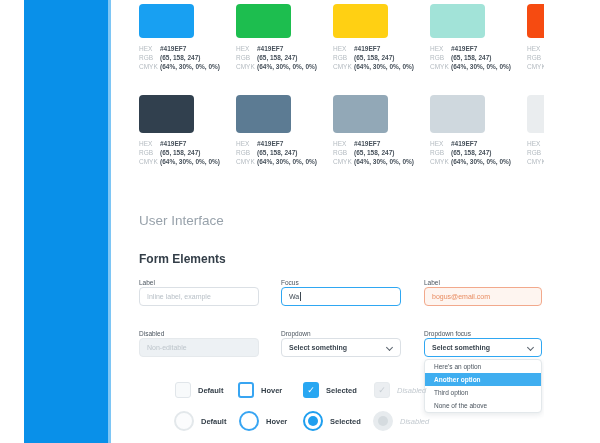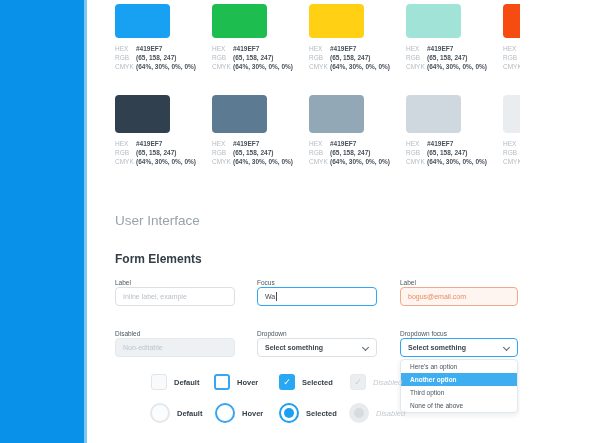--- a/index.html
+++ b/index.html
@@ -1,17 +1,17 @@
 <!DOCTYPE html>
 <html><head>
 <meta charset="utf-8">
 <style>
   * { margin:0; padding:0; box-sizing:border-box; }
   html,body { width:600px; height:443px; background:#fff; font-family:"Liberation Sans", sans-serif; }
-  .stage { position:relative; width:520px; height:443px; overflow:hidden; background:#fff; }
+  .stage { position:relative; width:520px; height:443px; overflow:hidden; background:#fff;margin-left:24px; }
 
   
   .sidebar { position:absolute; left:0; top:0; width:84px; height:443px; background:#0990E9; }
   .sidebar-edge { position:absolute; left:84px; top:0; width:3px; height:443px; background:#7EC6F5; }
 
   
   .card { position:absolute; width:90px; }
   .sw { width:55px; height:34px; border-radius:4px; background:#ccc; }
   .card.r2 .sw { height:38px; }
   .meta { margin-top:6px; }
@@ -40,21 +40,21 @@
   .chev { position:absolute; right:8px; top:6px; width:5px; height:5px;
           border-right:1.4px solid #5A646E; border-bottom:1.4px solid #5A646E; transform:rotate(45deg); }
 
   .menu { position:absolute; left:400px; top:359px; width:118px; background:#fff;
           border:1px solid #E3E8EB; border-radius:4px; box-shadow:0 2px 5px rgba(40,60,80,0.10); overflow:hidden; }
   .opt { height:13px; line-height:13px; padding:0 9px; font-size:6.5px; color:#49535D; white-space:nowrap; }
   .opt.highlighted { background:#3FAEF0; color:#fff; font-weight:bold; }
 
   
   .crow { position:absolute; left:115px; width:420px; height:22px; }
-  .ctrl { position:absolute; top:0; display:flex; align-items:center;padding-left:36px; }
+  .ctrl { position:absolute; top:8px; display:flex; align-items:center;padding-left:36px; }
   .cbox { width:16px; height:16px; border-radius:3px; display:flex; align-items:center; justify-content:center;
           font-size:9px; line-height:1; }
   .check { display:none; }
   .ctrl.default .cbox { background:#F8FAFB; border:1px solid #E1E6EA; }
   .ctrl.hover .cbox { background:#fff; border:2px solid #38A5F2; }
   .ctrl.selected .cbox { background:#28A7F2; }
   .ctrl.selected .check { display:block; color:#fff; }
   .ctrl.disabled .cbox { background:#EBEEF1; border:1px solid #E6EAED; }
   .ctrl.disabled .check { display:block; color:#C6CDD3; }
   .clabel { margin-left:7px; font-size:7.5px; font-weight:bold; color:#333E48; }

